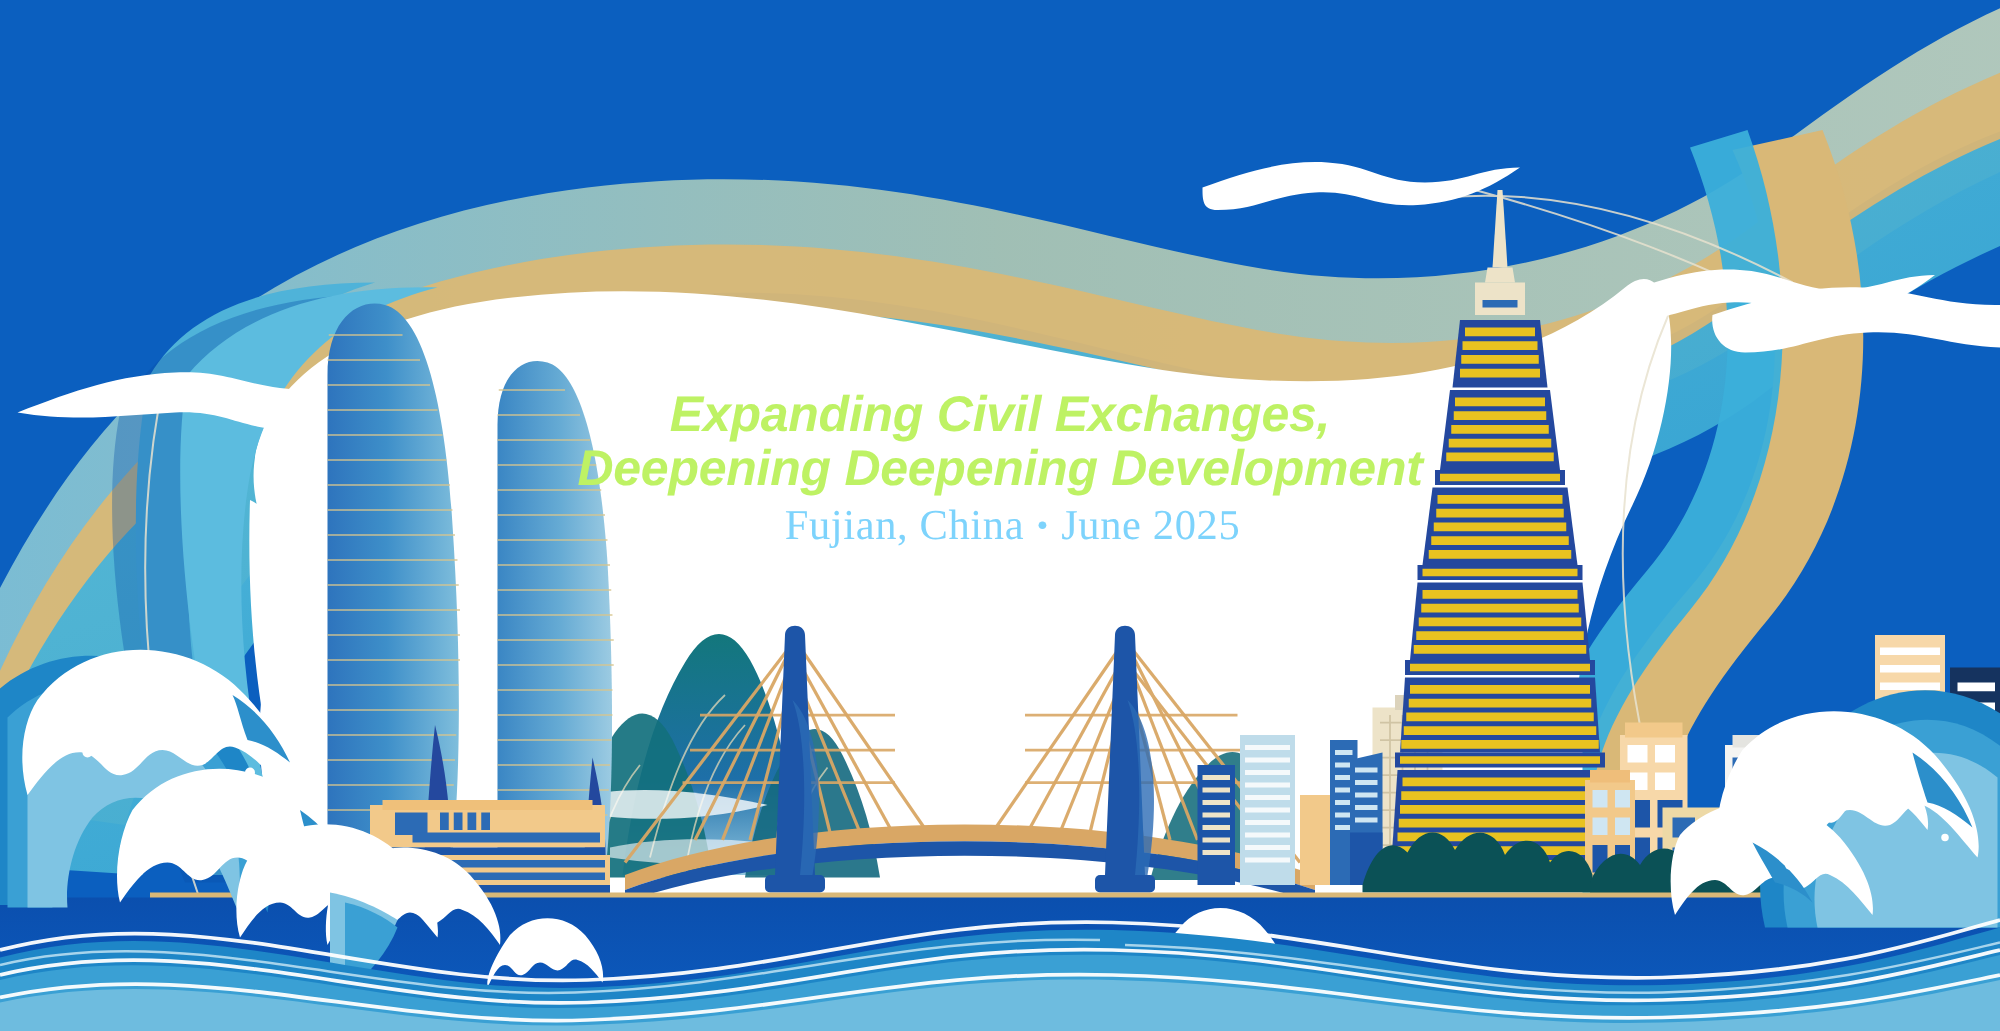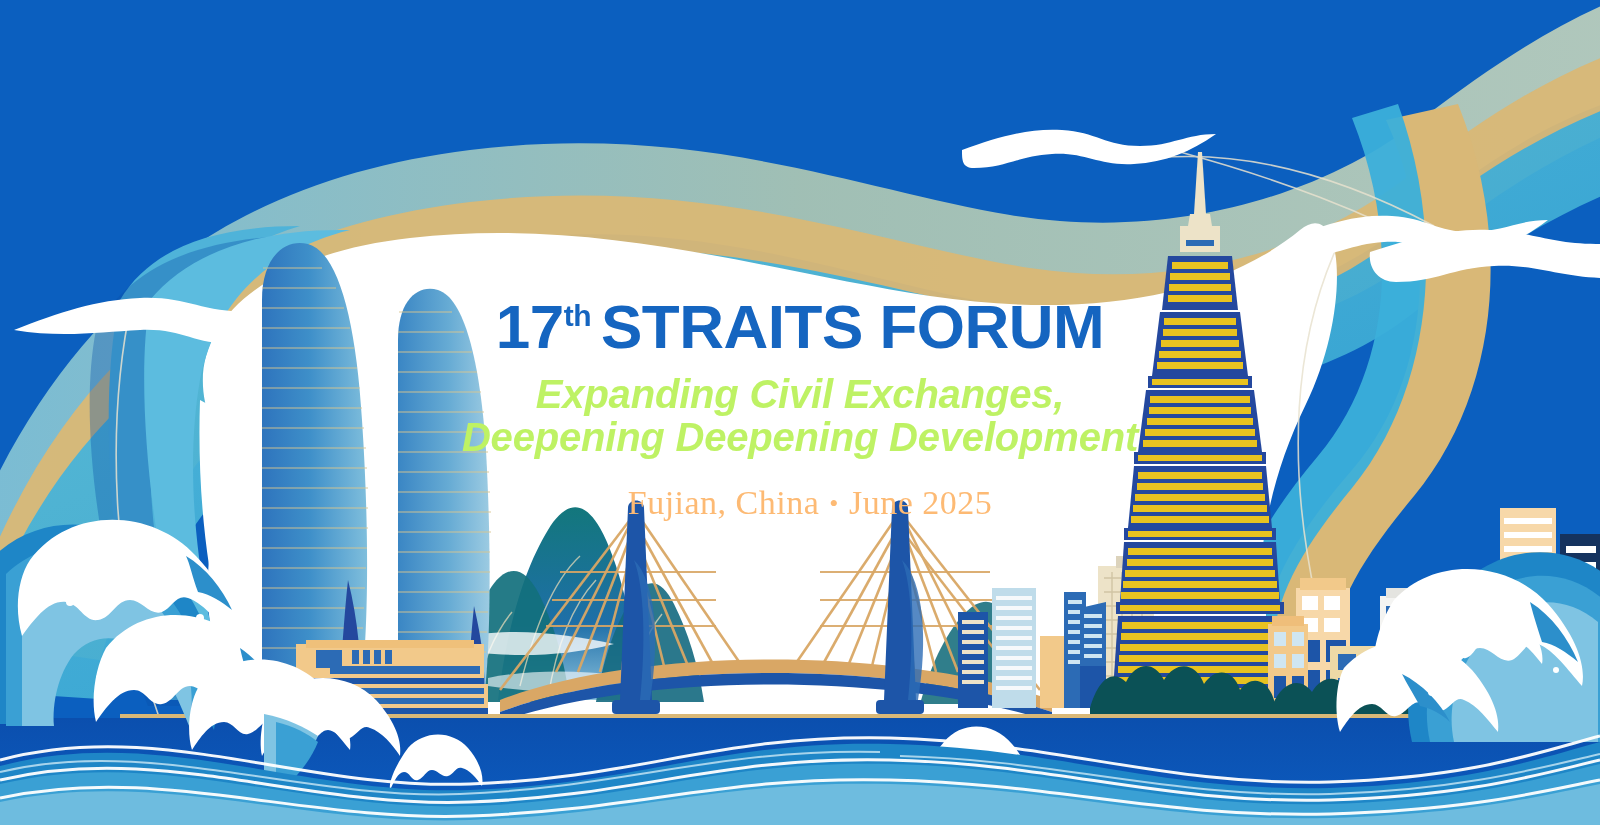--- a/index.html
+++ b/index.html
@@ -15,21 +15,21 @@
   .t-main .sup{font-size:30px;vertical-align:super;line-height:0;font-weight:bold;}
   .t-main .gap{display:inline-block;width:10px;}
 
   .t-sub{font-family:"Liberation Sans",sans-serif;font-weight:bold;font-style:italic;
          font-size:40px;color:#bef264;line-height:1.12;display:block;white-space:nowrap;
          letter-spacing:-0.2px;}
   .t-sub.l1{margin-top:14px;}
   .t-sub.l2{margin-top:-2px;}
 
   .t-date{font-family:"Liberation Serif",serif;font-weight:normal;font-size:34px;
-          color:#fdba74;display:block;margin-top:24px;white-space:nowrap;
+          color:#7dd3fc;display:block;margin-top:4px;white-space:nowrap;
           letter-spacing:0.5px;padding-left:20px;}
   .t-date .dot{font-size:26px;vertical-align:2px;padding:0 10px;}
 </style>
 </head>
 <body>
 
 <div id="stage">
 
   <svg id="art" viewBox="0 0 1600 825" preserveAspectRatio="none">
     <defs>
@@ -651,21 +651,20 @@
           <path d="M900,756 C1060,760 1170,798 1330,794 C1460,790 1540,768 1600,754"></path>
         </g>
       </g>
 
     </g>
   </svg>
 
   <div class="txtlayer">
     <div class="title-block">
 
-      <span class="t-main"><span>17</span><span class="sup">th</span><span class="gap"></span><span>STRAITS FORUM</span></span>
 
       <span class="t-sub l1">Expanding Civil Exchanges,</span>
       <span class="t-sub l2">Deepening Deepening Development</span>
 
       <span class="t-date"><span>Fujian, China</span><span class="dot">•</span><span>June 2025</span></span>
     </div>
   </div>
 
 </div>
 

